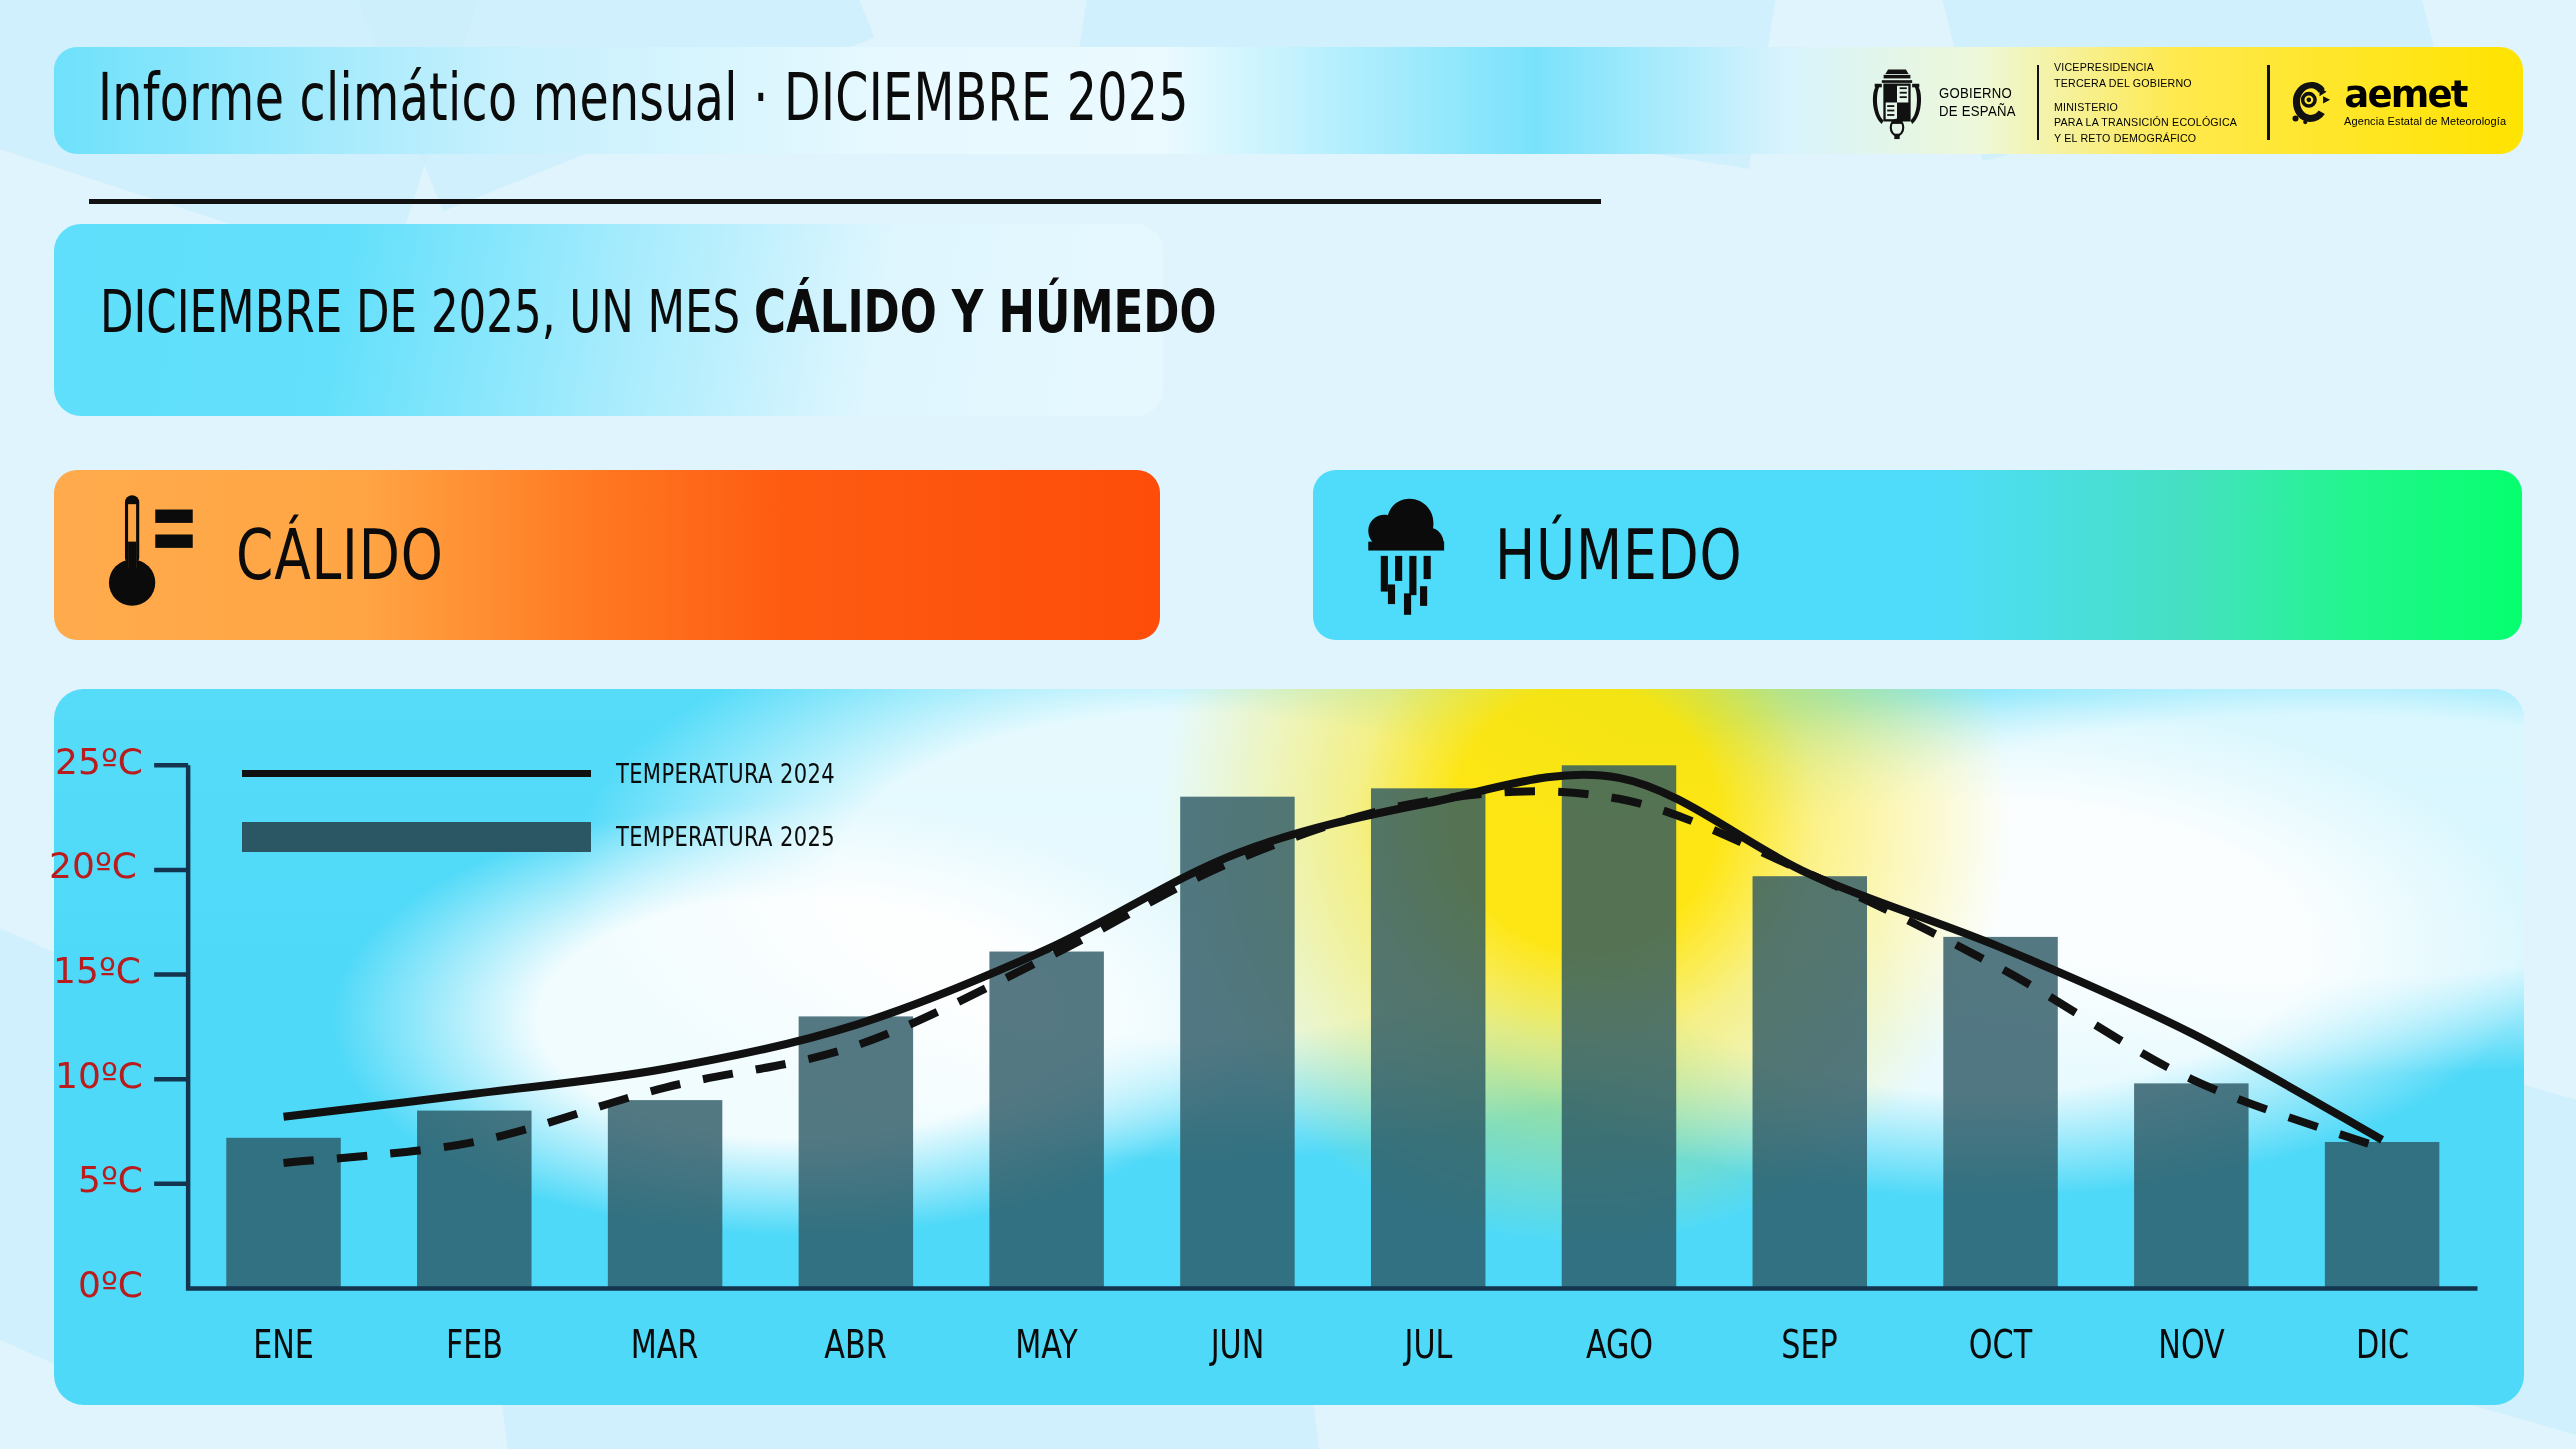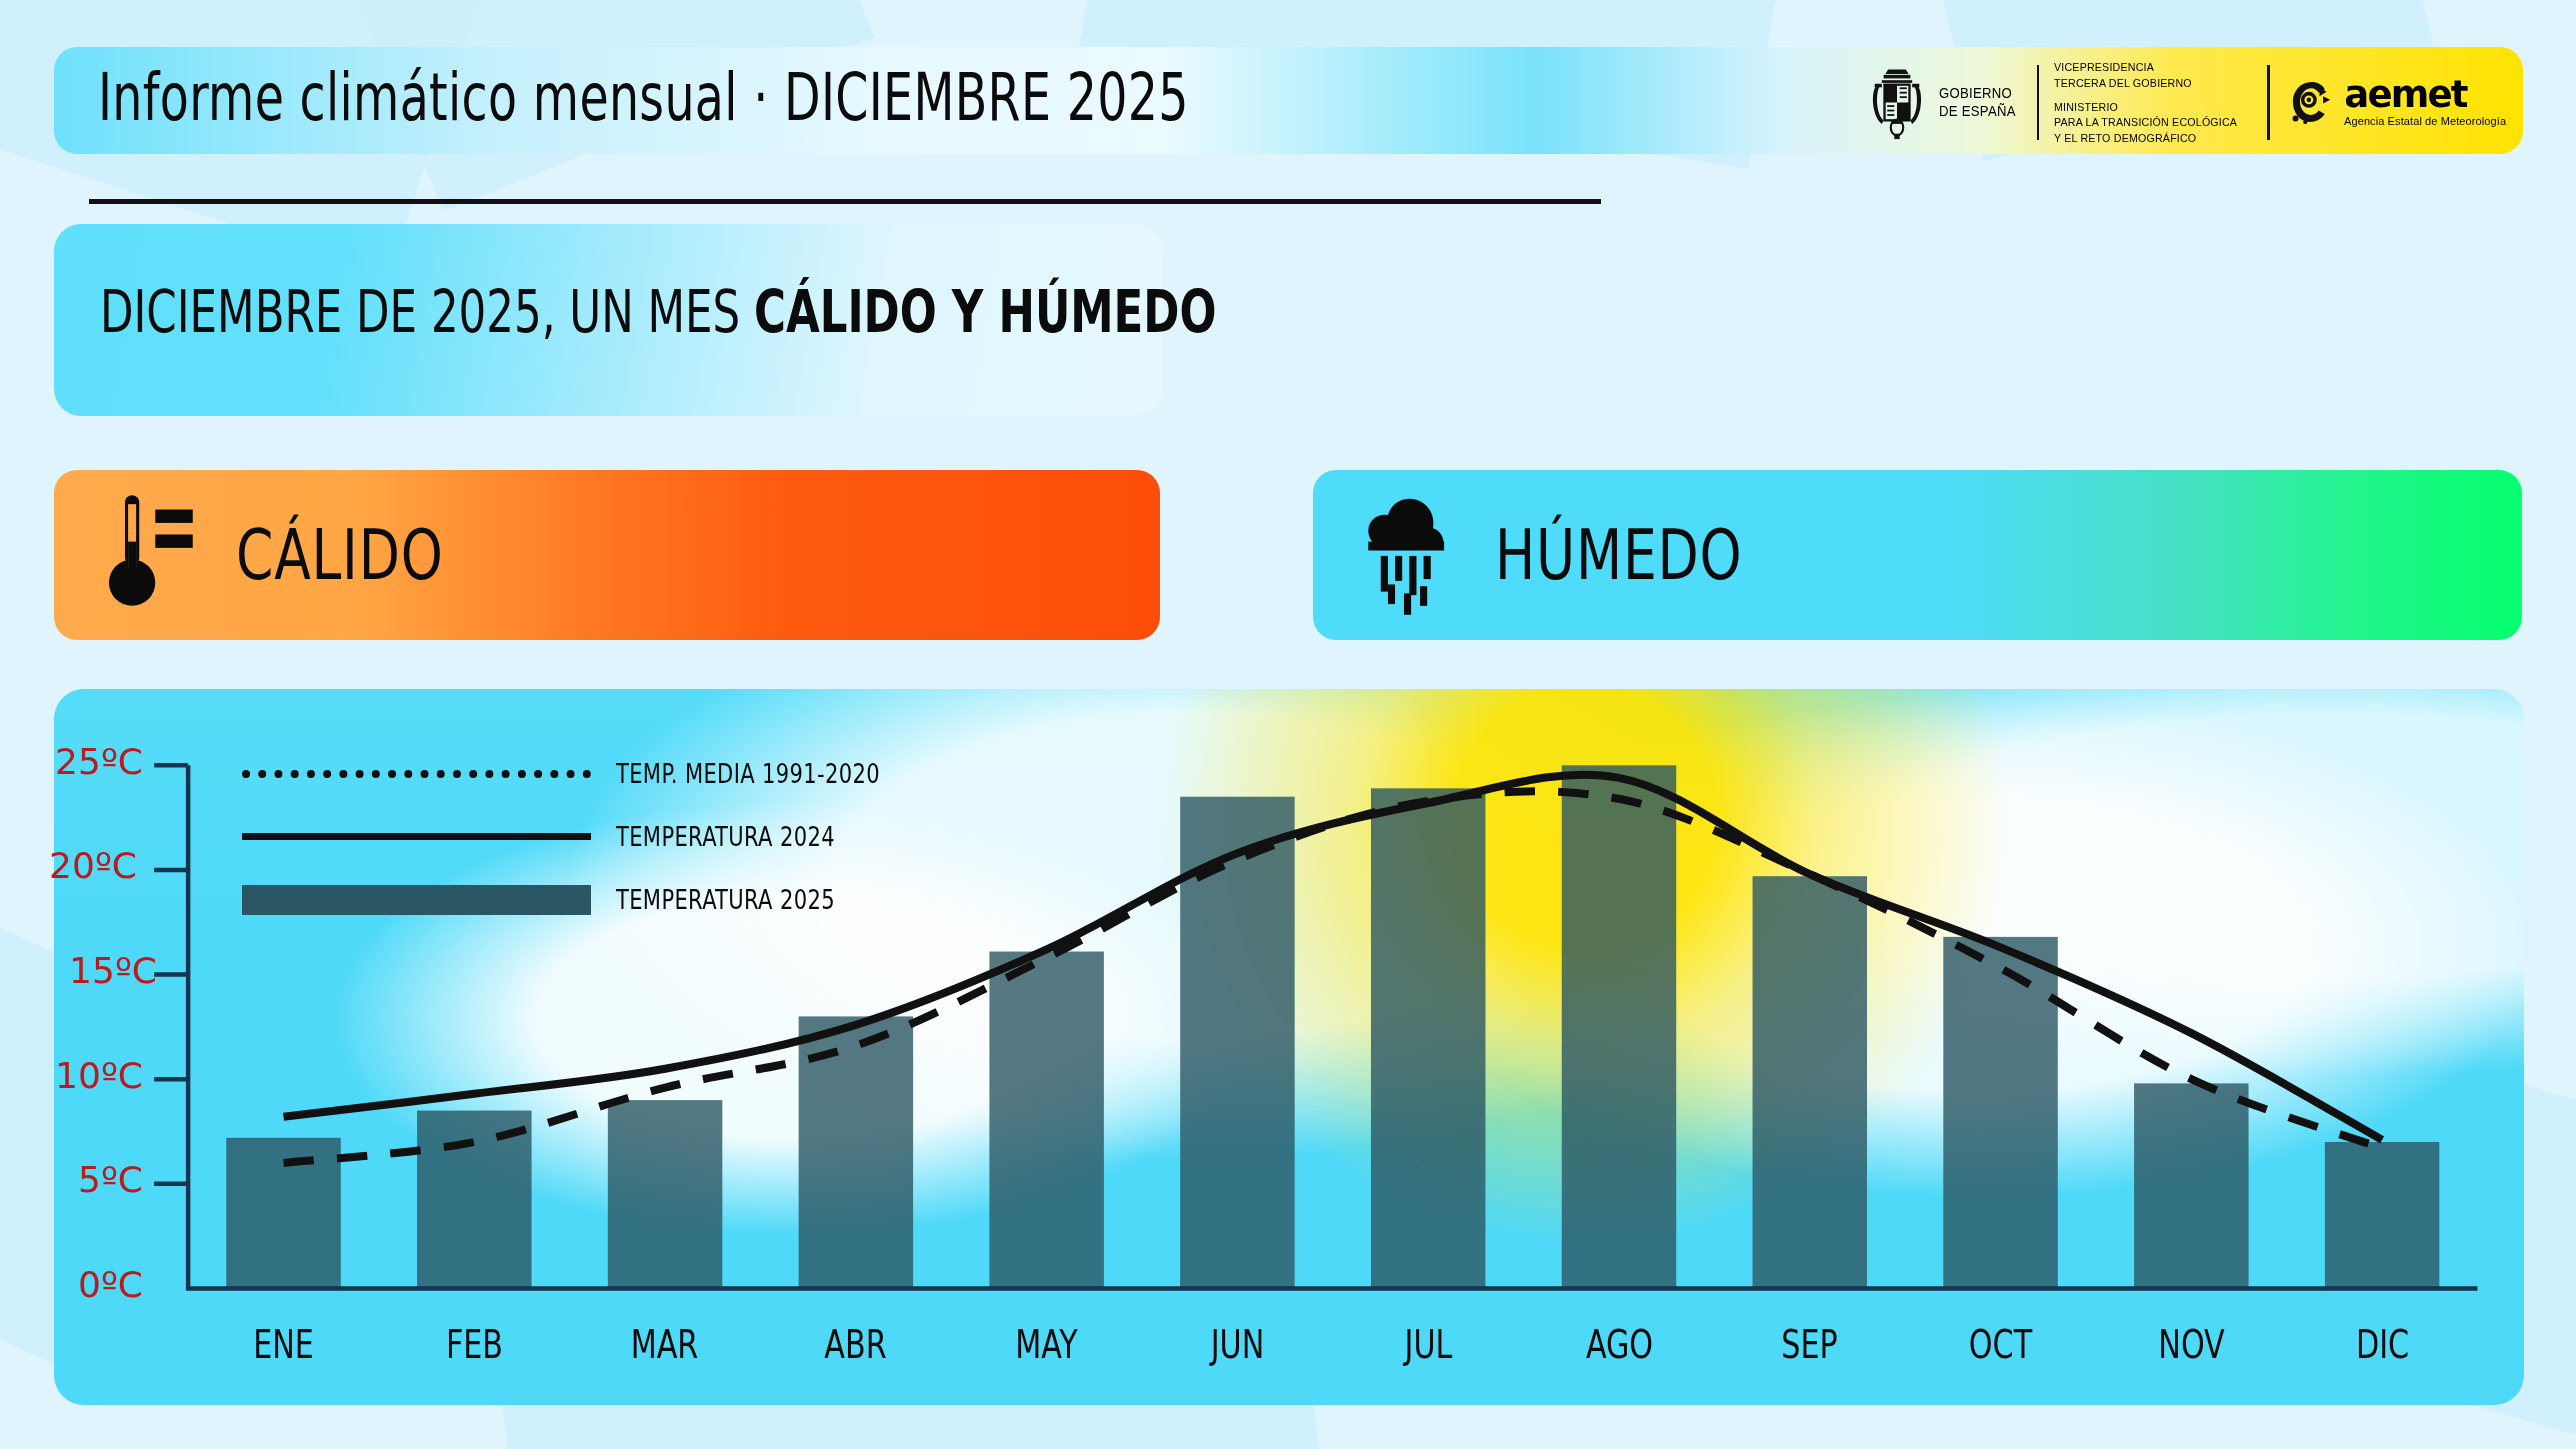--- a/index.html
+++ b/index.html
@@ -243,43 +243,37 @@
       <line x1="112" y1="436" x2="150" y2="436" stroke="#13354f" stroke-width="5"></line>
       <line x1="112" y1="319" x2="150" y2="319" stroke="#13354f" stroke-width="5"></line>
       <line x1="112" y1="202" x2="150" y2="202" stroke="#13354f" stroke-width="5"></line>
       <line x1="112" y1="85" x2="150" y2="85" stroke="#13354f" stroke-width="5"></line>
     </svg>
 </div>
 
 <div class="legend">
   <div class="legend-row">
     <div class="legend-key">
-        <div class="key-dotted"></div>
-      </div>
-    <div class="legend-text">TEMP. MEDIA 1991-2020</div>
-  </div>
-  <div class="legend-row">
-    <div class="legend-key">
         <div class="key-solid"></div>
       </div>
     <div class="legend-text">TEMPERATURA 2024</div>
   </div>
   <div class="legend-row">
     <div class="legend-key">
         <div class="key-bar"></div>
       </div>
     <div class="legend-text">TEMPERATURA 2025</div>
   </div>
 </div>
 
 <div id="axis-labels">
     <div class="ylab" style="left: 9px; top: 1264px;">0ºC</div>
     <div class="ylab" style="left: 9px; top: 1159px;">5ºC</div>
     <div class="ylab" style="left: 9px; top: 1055px;">10ºC</div>
-    <div class="ylab" style="left: 23px; top: 950px;">15ºC</div>
+    <div class="ylab" style="left: 7px; top: 950px;">15ºC</div>
     <div class="ylab" style="left: 3px; top: 845px;">20ºC</div>
     <div class="ylab" style="left: 9px; top: 741px;">25ºC</div>
     <div class="xlab" style="left: 194px; top: 1322px; width: 179px;">ENE</div>
     <div class="xlab" style="left: 385px; top: 1322px; width: 179px;">FEB</div>
     <div class="xlab" style="left: 575px; top: 1322px; width: 179px;">MAR</div>
     <div class="xlab" style="left: 766px; top: 1322px; width: 179px;">ABR</div>
     <div class="xlab" style="left: 957px; top: 1322px; width: 179px;">MAY</div>
     <div class="xlab" style="left: 1148px; top: 1322px; width: 179px;">JUN</div>
     <div class="xlab" style="left: 1339px; top: 1322px; width: 179px;">JUL</div>
     <div class="xlab" style="left: 1530px; top: 1322px; width: 179px;">AGO</div>

